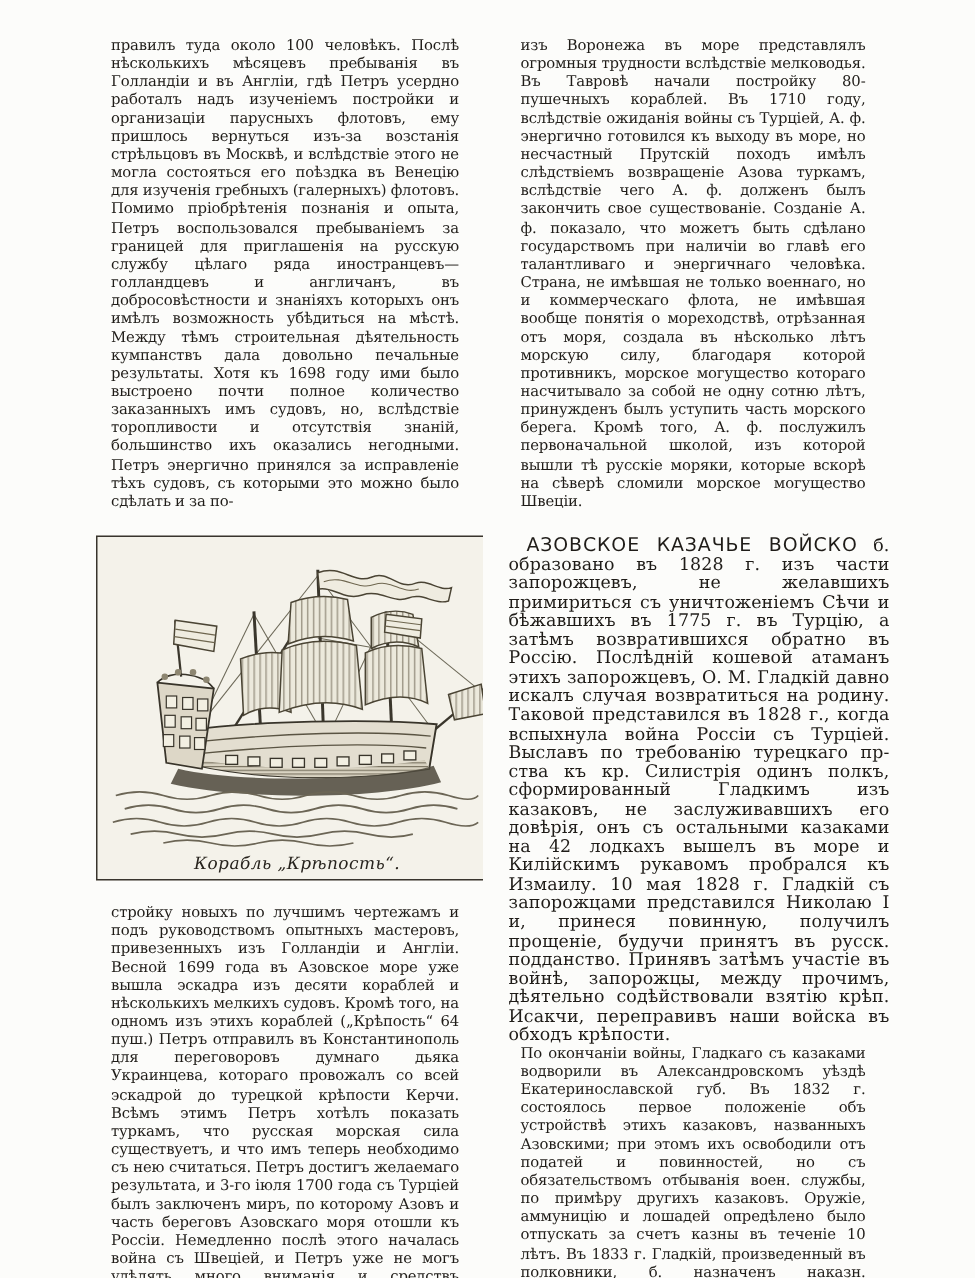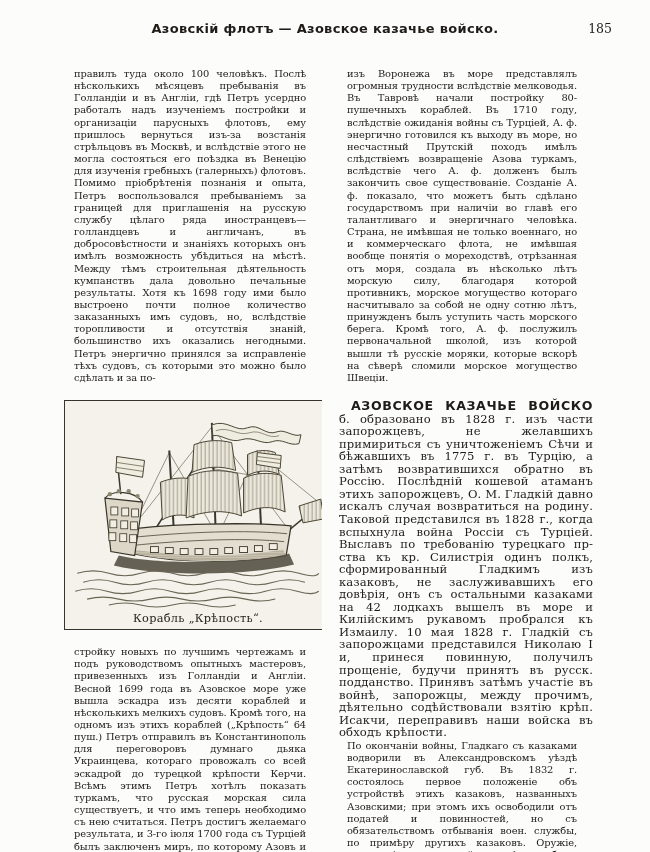--- a/index.html
+++ b/index.html
@@ -20,45 +20,41 @@
   .col{overflow:hidden;}
   .col.left{flex:0 0 264px;width:264px;}
   .col.right{flex:0 0 262px;width:262px;}
   .body-text{
     font-size:9.9px;line-height:12.15px;text-align:justify;
     letter-spacing:-0.1px;word-spacing:-0.2px;margin:16px;
   }
   .figure{
     box-sizing:border-box;width:268px;margin:13px -10px 10px 6px;
     border:1px solid #38342d;background:#f4f2ea;
-    padding:6px 2px 4px 2px;text-align:center;
+    padding:6px 2px 4px 2px;text-align:center;font-style:italic;
   }
   .figure svg{display:block;margin:0 auto;}
   .figure .caption{
     font-size:11.3px;letter-spacing:.3px;color:#27231d;margin-top:3px;
   }
   .article-lead{
     font-size:11.6px;line-height:12.55px;text-align:justify;
     letter-spacing:.1px;margin:4px 0 0 8px;text-indent:12px;
   }
   .article-title{
     font-family:"DejaVu Sans","Liberation Sans",sans-serif;
-    font-weight:bold;font-size:12.6px;letter-spacing:.6px;font-style:normal;
+    font-weight:normal;font-size:12.6px;letter-spacing:.6px;font-style:normal;
   }
   .article-body{margin-top:1px;}
 </style>
 </head>
 <body>
 
 <div class="page">
 
-  <div class="page-header">
-    <div class="title">Азовскій флотъ — Азовское казачье войско.</div>
-    <div class="pagenum">185</div>
-  </div>
 
   <div class="columns">
 
     <div class="col left">
       <p class="body-text">правилъ туда около 100 человѣкъ. Послѣ нѣсколькихъ мѣсяцевъ пребыванія въ Голландіи и въ Англіи, гдѣ Петръ усердно работалъ надъ изученіемъ постройки и организаціи парусныхъ флотовъ, ему пришлось вернуться изъ-за возстанія стрѣльцовъ въ Москвѣ, и вслѣдствіе этого не могла состояться его поѣздка въ Венецію для изученія гребныхъ (галерныхъ) флотовъ. Помимо пріобрѣтенія познанія и опыта, Петръ воспользовался пребываніемъ за границей для приглашенія на русскую службу цѣлаго ряда иностранцевъ—голландцевъ и англичанъ, въ добросовѣстности и знаніяхъ которыхъ онъ имѣлъ возможность убѣдиться на мѣстѣ. Между тѣмъ строительная дѣятельность кумпанствъ дала довольно печальные результаты. Хотя къ 1698 году ими было выстроено почти полное количество заказанныхъ имъ судовъ, но, вслѣдствіе торопливости и отсутствія знаній, большинство ихъ оказались негодными. Петръ энергично принялся за исправленіе тѣхъ судовъ, съ которыми это можно было сдѣлать и за по-</p>
 
       <div class="figure">
         <svg width="258" height="202" viewBox="0 0 260 204">
           <defs>
             <pattern id="hatch" width="4" height="4" patternUnits="userSpaceOnUse">

